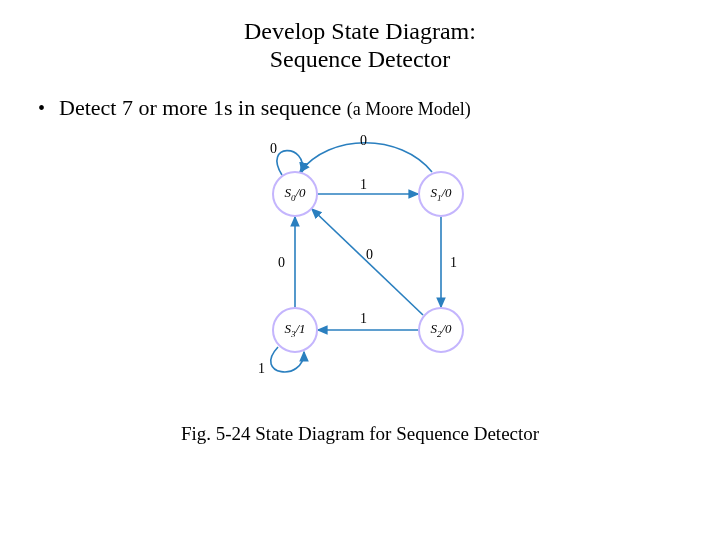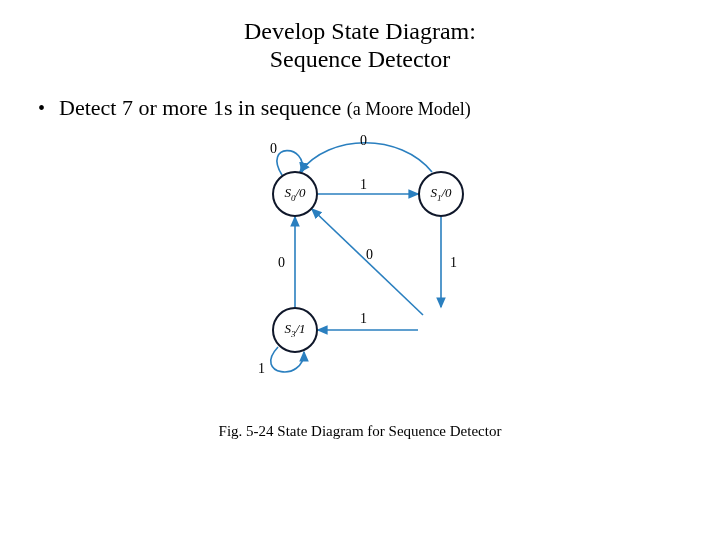--- a/index.html
+++ b/index.html
@@ -35,39 +35,39 @@
     .diagram-wrap {
       position: relative;
       width: 320px;
       height: 260px;
       margin: 18px auto 0 auto;
     }
     .state {
       position: absolute;
       width: 46px;
       height: 46px;
-      border: 2px solid #0f172a;
+      border: 2px solid #c4b5fd;
       border-radius: 50%;
       display: flex;
       align-items: center;
       justify-content: center;
       font-size: 13px;
       font-style: italic;
       background: #fff;
       box-sizing: border-box;
     }
     .state sub { font-size: 9px; font-style: italic; }
     .edge-label {
       position: absolute;
       font-size: 14px;
       color: #000;
     }
     .caption {
       text-align: center;
-      font-size: 15px;
+      font-size: 19px;
       margin-top: 24px;
     }
     svg { position: absolute; left: 0; top: 0; }
   </style>
 </head>
 <body>
 
 <div class="title">
   <span>Develop State Diagram:</span><br>
   <span>Sequence Detector</span>
@@ -106,20 +106,23 @@
       <path d="M 78 208 C 52 236, 104 244, 104 213" marker-end="url(#arrow)"></path>
     </g>
   </svg>
 
   <div class="state" style="left:72px; top:32px;">
     <span><i>S</i><sub>0</sub><span>/0</span></span>
   </div>
   <div class="state" style="left:218px; top:32px;align-items:center;">
     <span><i>S</i><sub>1</sub><span>/0</span></span>
   </div>
+  <div class="state" style="left:218px; top:168px;">
+    <span><i>S</i><sub>2</sub><span>/0</span></span>
+  </div>
   <div class="state" style="left:72px; top:168px;">
     <span><i>S</i><sub>3</sub><span>/1</span></span>
   </div>
 
   <div class="edge-label" style="left:70px; top:2px;">0</div>
   <div class="edge-label" style="left:160px; top:38px;">1</div>
   <div class="edge-label" style="left:160px; top:-6px;">0</div>
   <div class="edge-label" style="left:250px; top:116px;">1</div>
   <div class="edge-label" style="left:166px; top:108px;">0</div>
   <div class="edge-label" style="left:160px; top:172px;">1</div>

